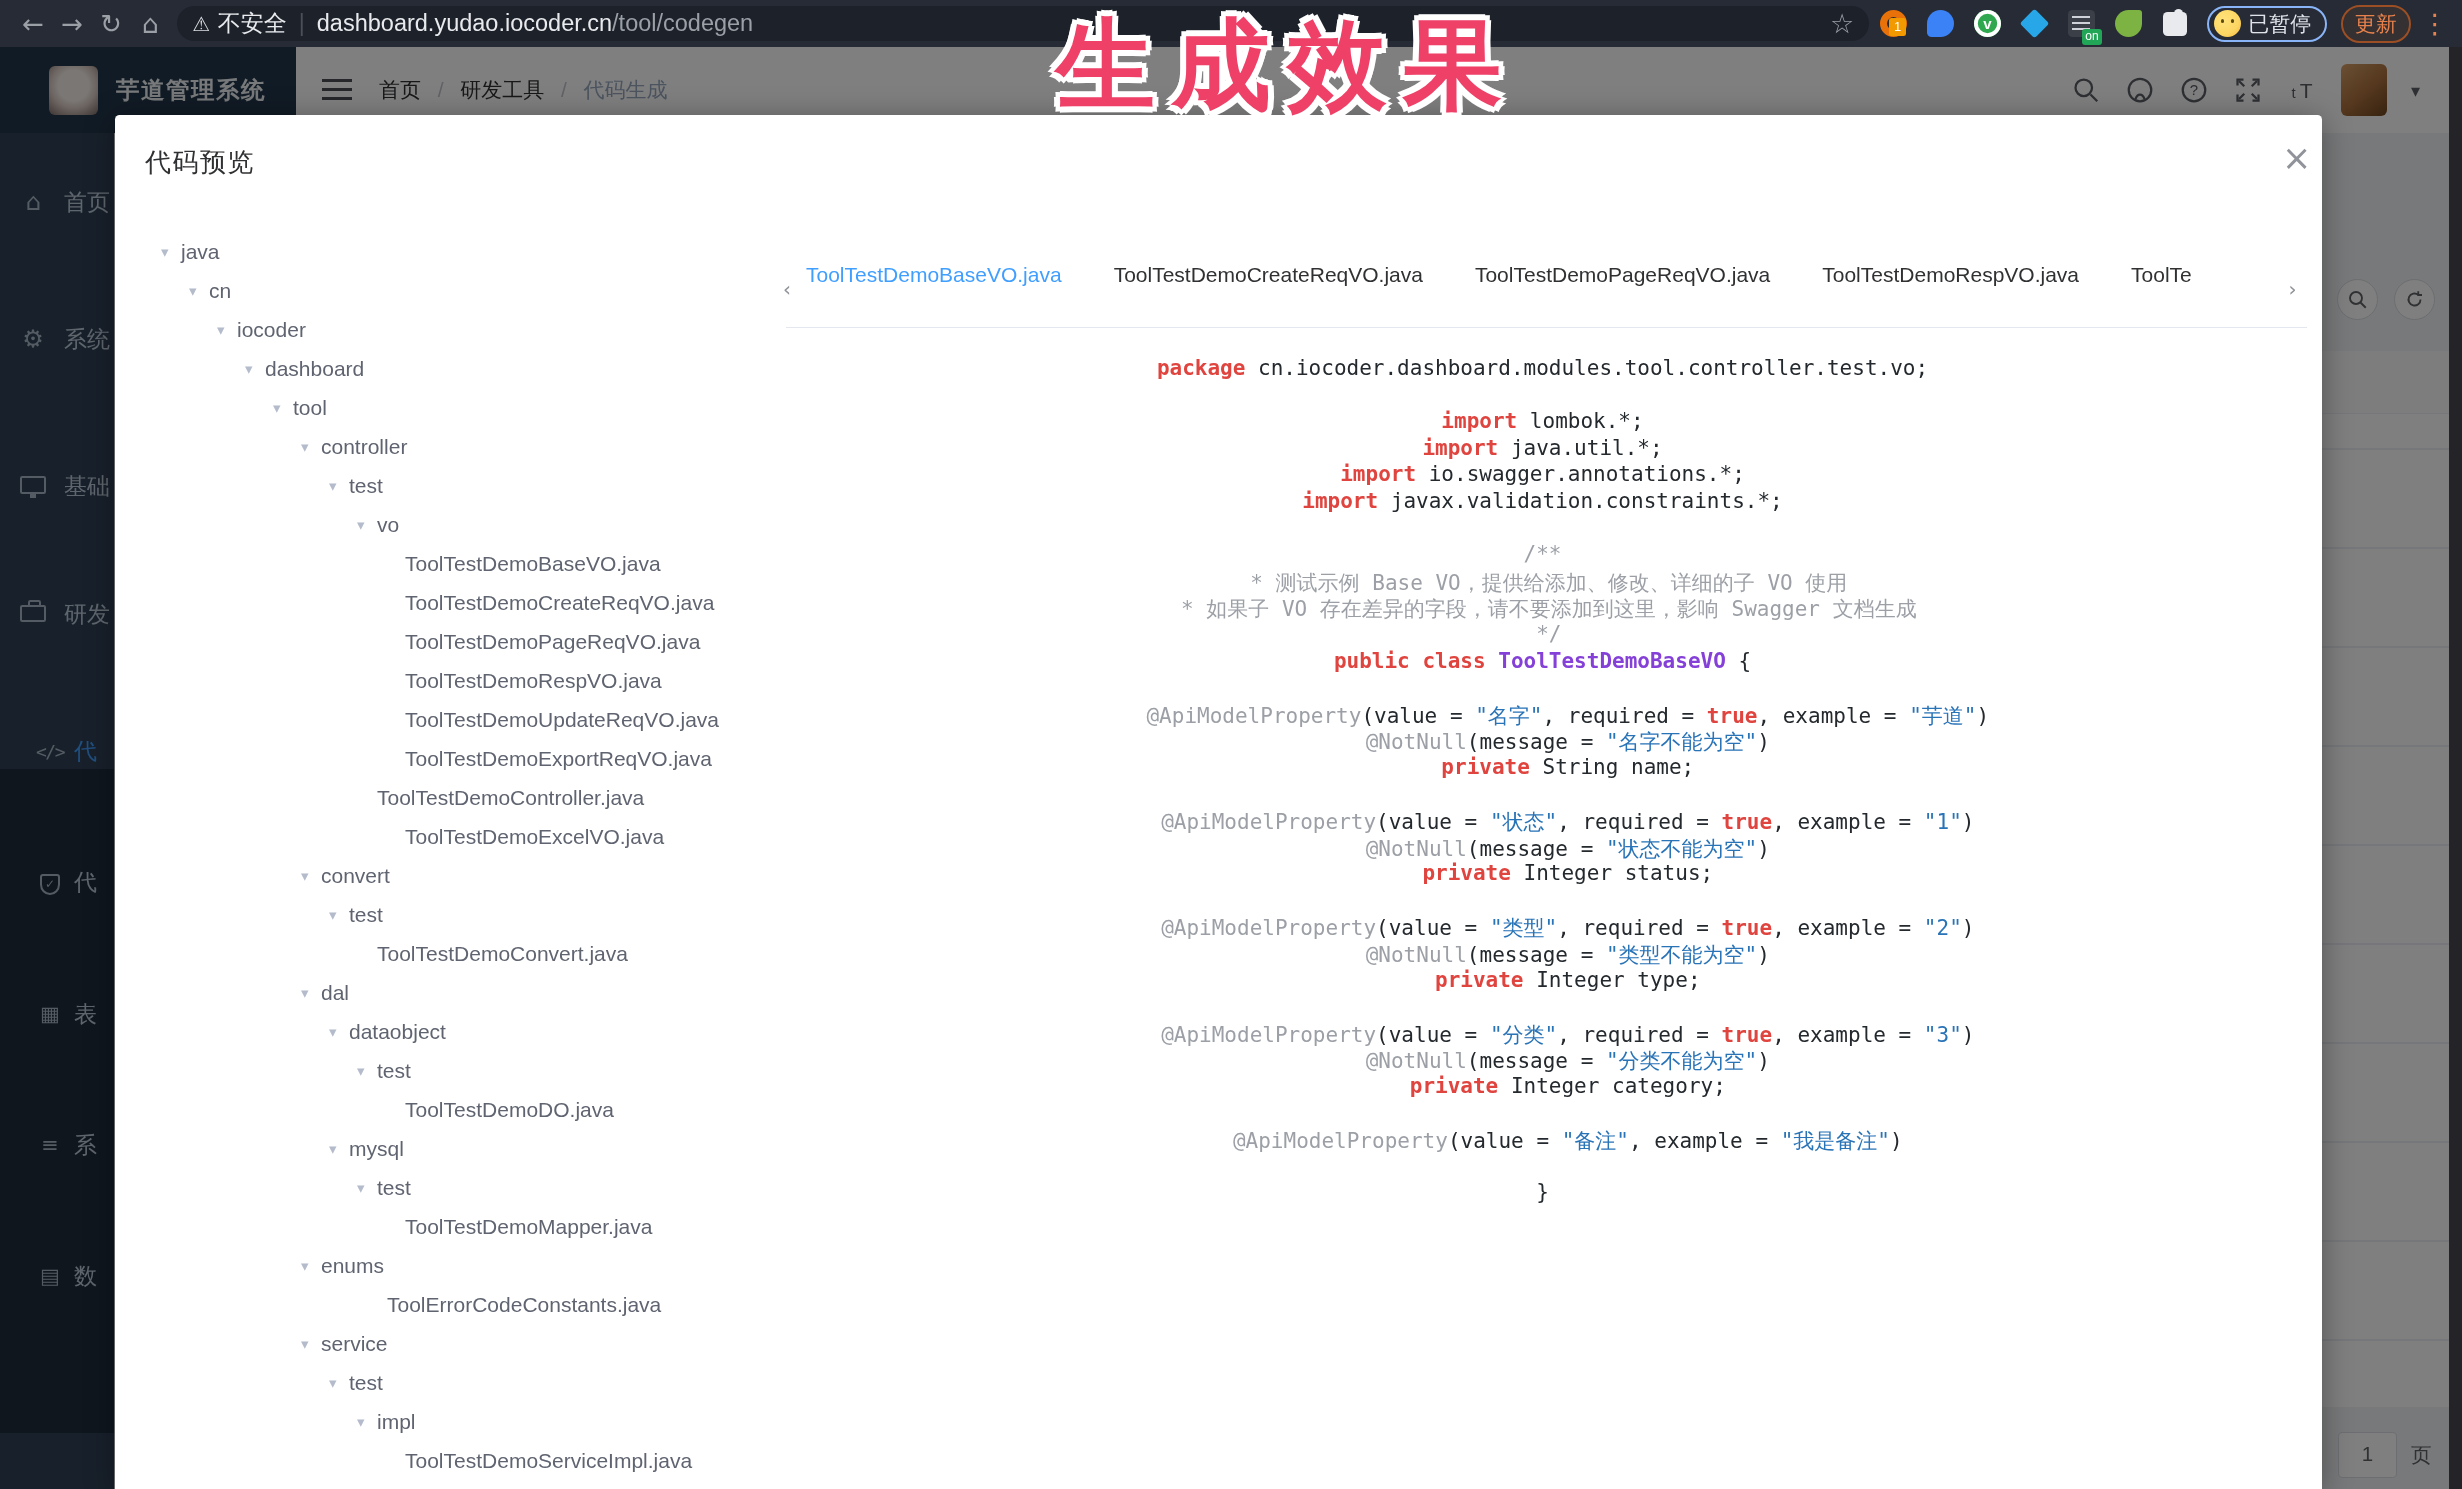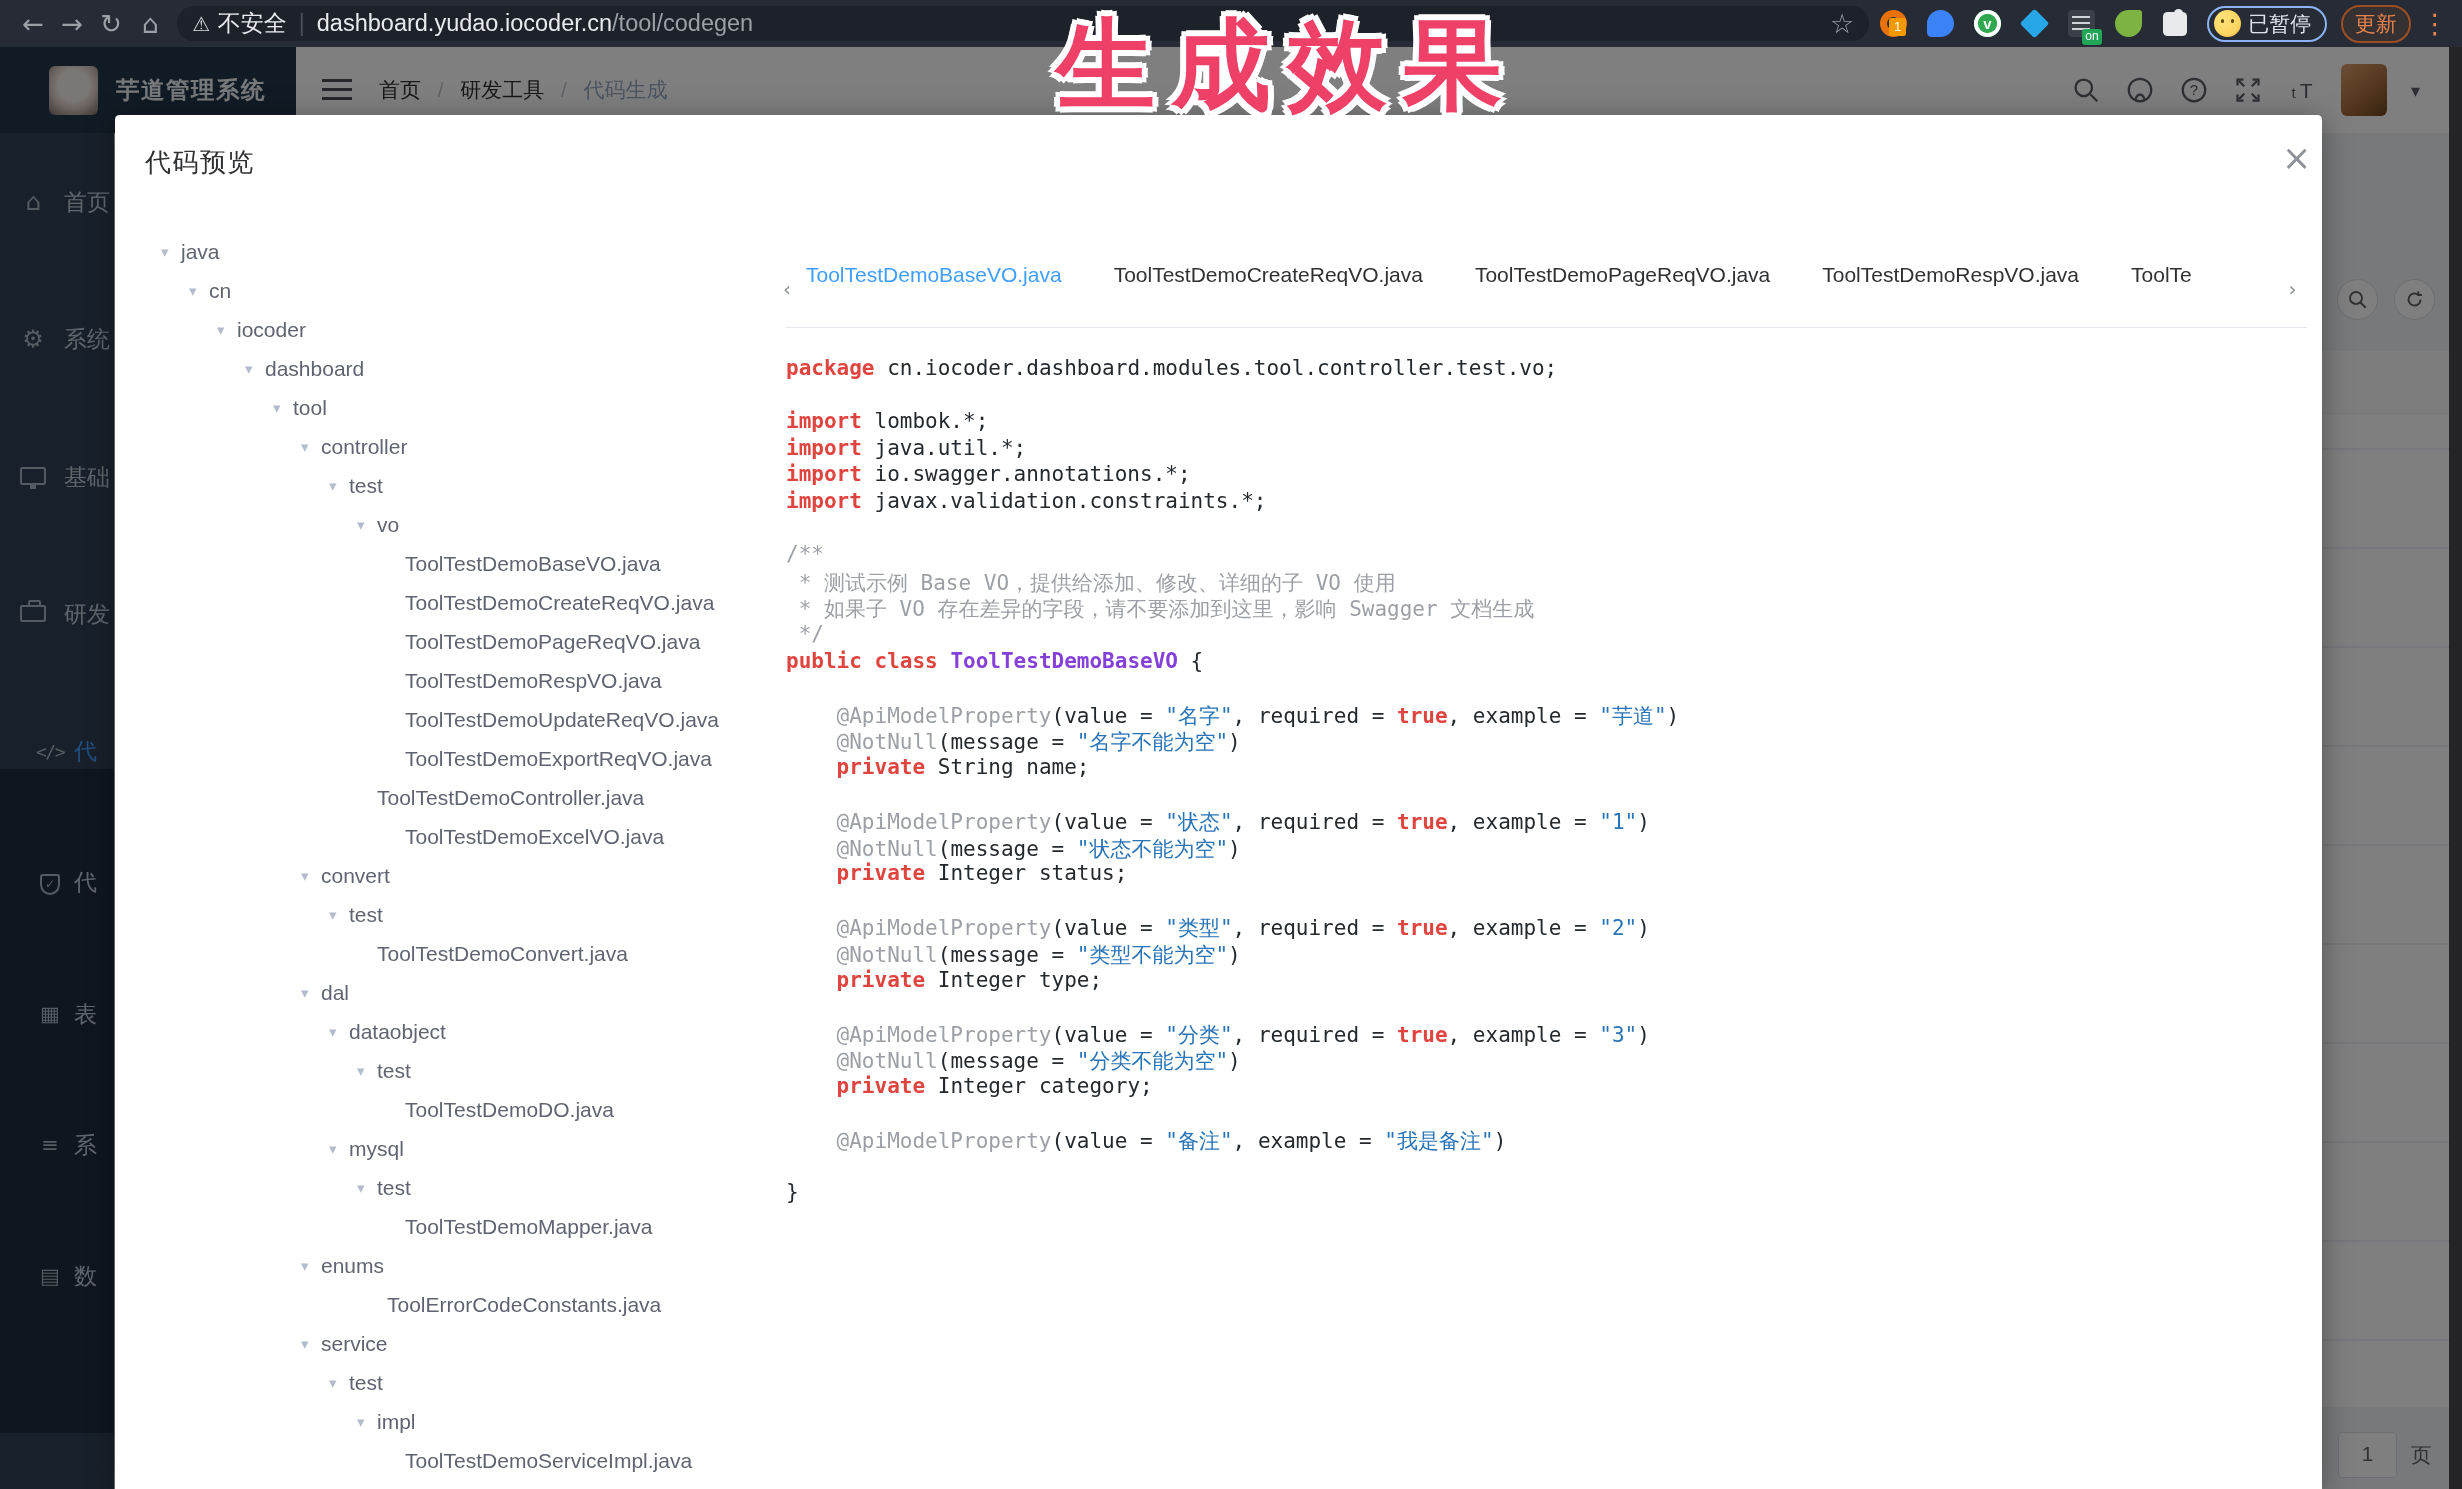--- a/index.html
+++ b/index.html
@@ -121,21 +121,21 @@
   .tabs-strip { position:absolute; left:20px; right:21px; top:0; height:74px; overflow:hidden;
     display:flex; white-space:nowrap; }
   .tab { position:relative; padding:0 26px; line-height:46px; font-size:21px; color:#303133;
     flex:0 0 auto; }
   .tab:first-child { padding-left:0; }
   .tab.active { color:#409eff; }
   .tab.active::after { content:""; position:absolute; left:0; right:16.7px; bottom:-30px; height:4.6px;
     background:#409eff; border-radius:2.3px; }
   .code { position:absolute; left:671px; top:241px; right:23px;
     font-family:"DejaVu Sans Mono","Liberation Mono", monospace; font-size:21px; }
-  .cl { height:26.6px; white-space:pre; }
+  .cl { height:26.6px; white-space:pre;text-align:center; }
   .tk-kw { color:#e0443f; font-weight:bold; }
   .tk-str { color:#2973b7; }
   .tk-ann { color:#9ca0a6; }
   .tk-cmt { color:#9ca0a6; }
   .tk-tit { color:#8540d8; font-weight:bold; }
   .tk-pl { color:#24292e; }
 
   
   .annotation { position:absolute; left:1056px; top:12px; z-index:40; font-size:99px; line-height:1.08;
     font-weight:bold; color:#ef4168; letter-spacing:16.7px; white-space:nowrap;
@@ -256,21 +256,21 @@
       <div class="submenu-bg"></div>
       <div id="side-items">
           <div class="side-item" style="top: 0px;">
             <span class="side-ico">⌂</span>
             <span class="side-label">首页</span>
           </div>
           <div class="side-item" style="top: 137px;">
             <span class="side-ico">⚙</span>
             <span class="side-label">系统</span>
           </div>
-          <div class="side-item" style="top: 275px; text-align: center;">
+          <div class="side-item" style="top: 284px; text-align: center;">
             <span class="side-ico"><span class="mini-monitor"></span></span>
             <span class="side-label">基础</span>
           </div>
           <div class="side-item" style="top: 412px;">
             <span class="side-ico"><span class="mini-toolbox"></span></span>
             <span class="side-label">研发</span>
           </div>
           <div class="side-item sub active" style="top: 549px;">
             <span class="side-ico"><span class="mini-code">&lt;/&gt;</span></span>
             <span class="side-label">代</span>

